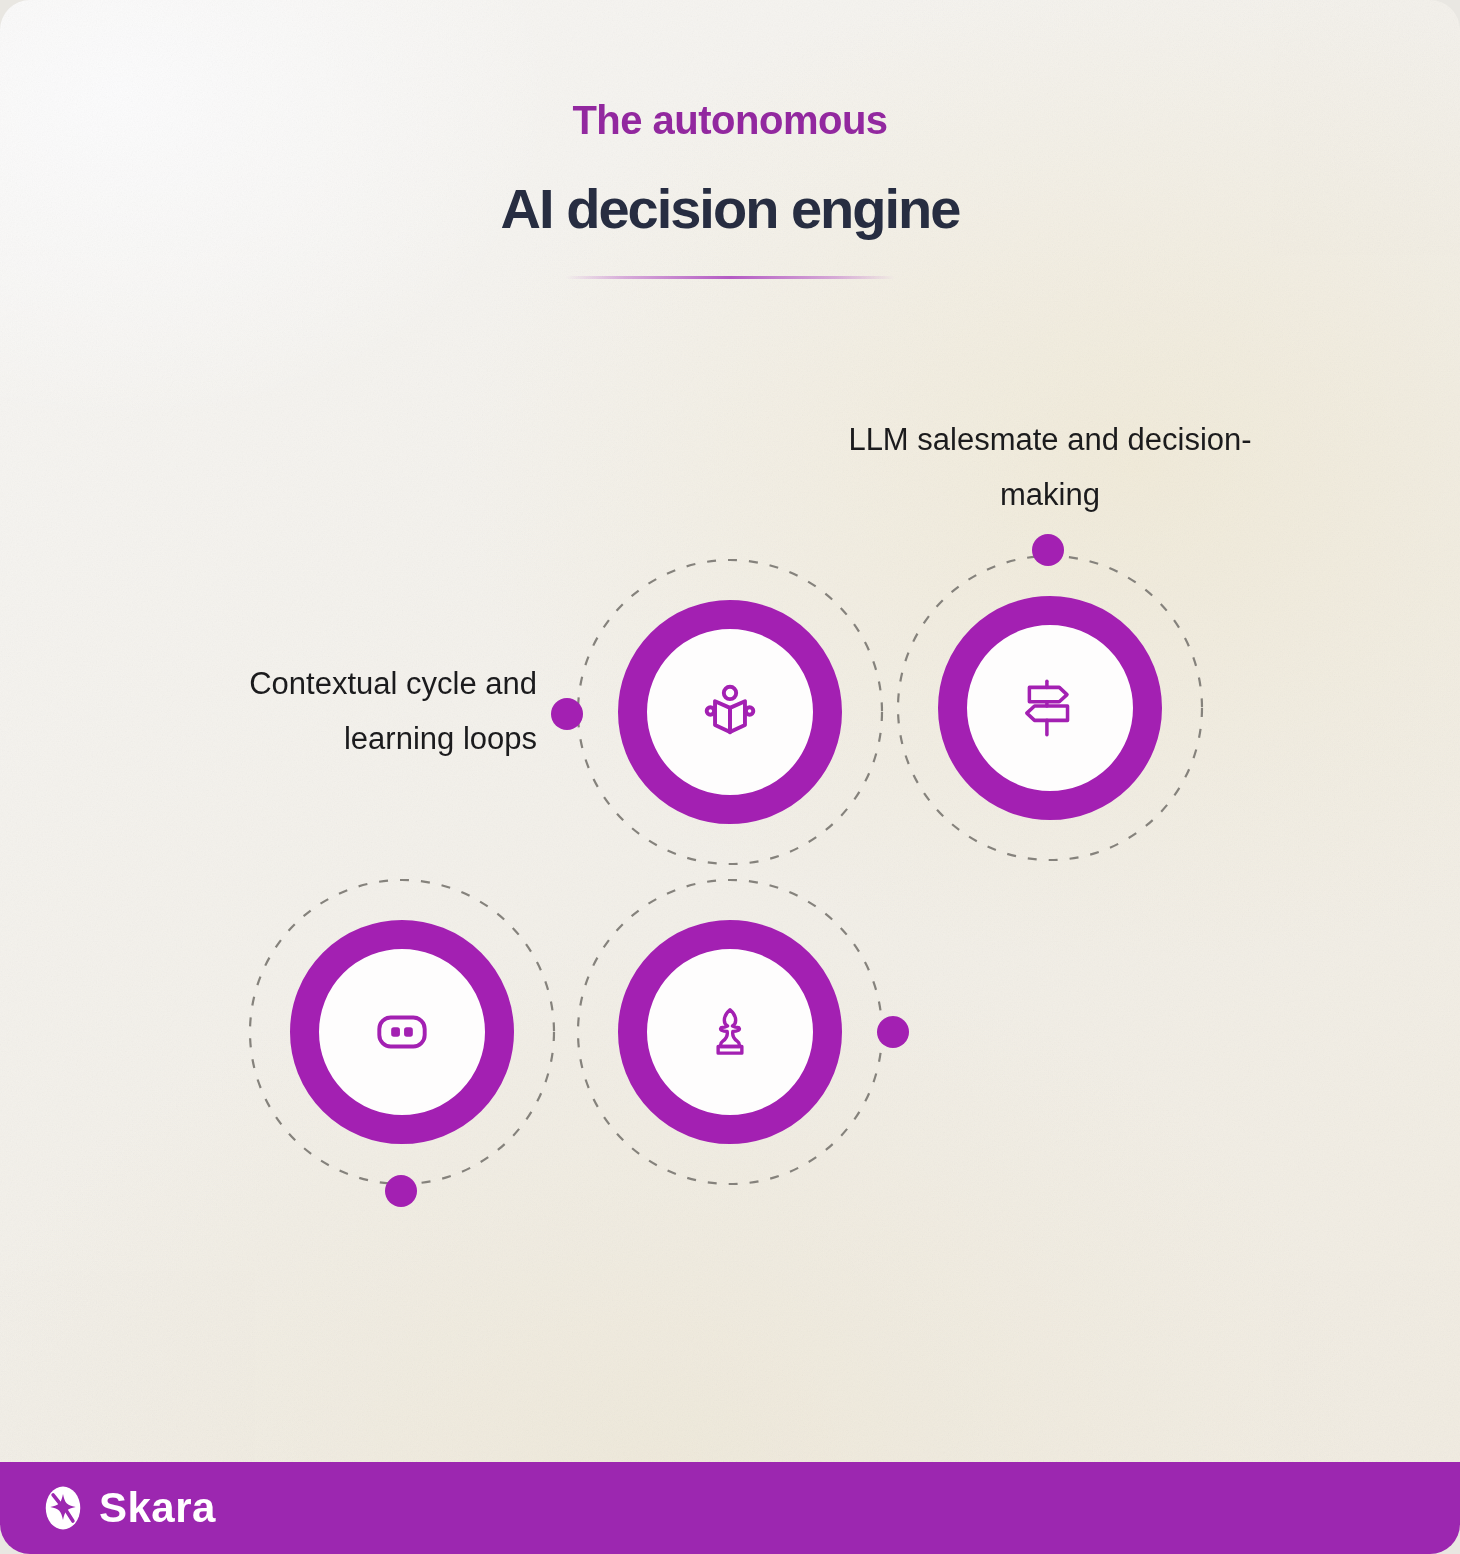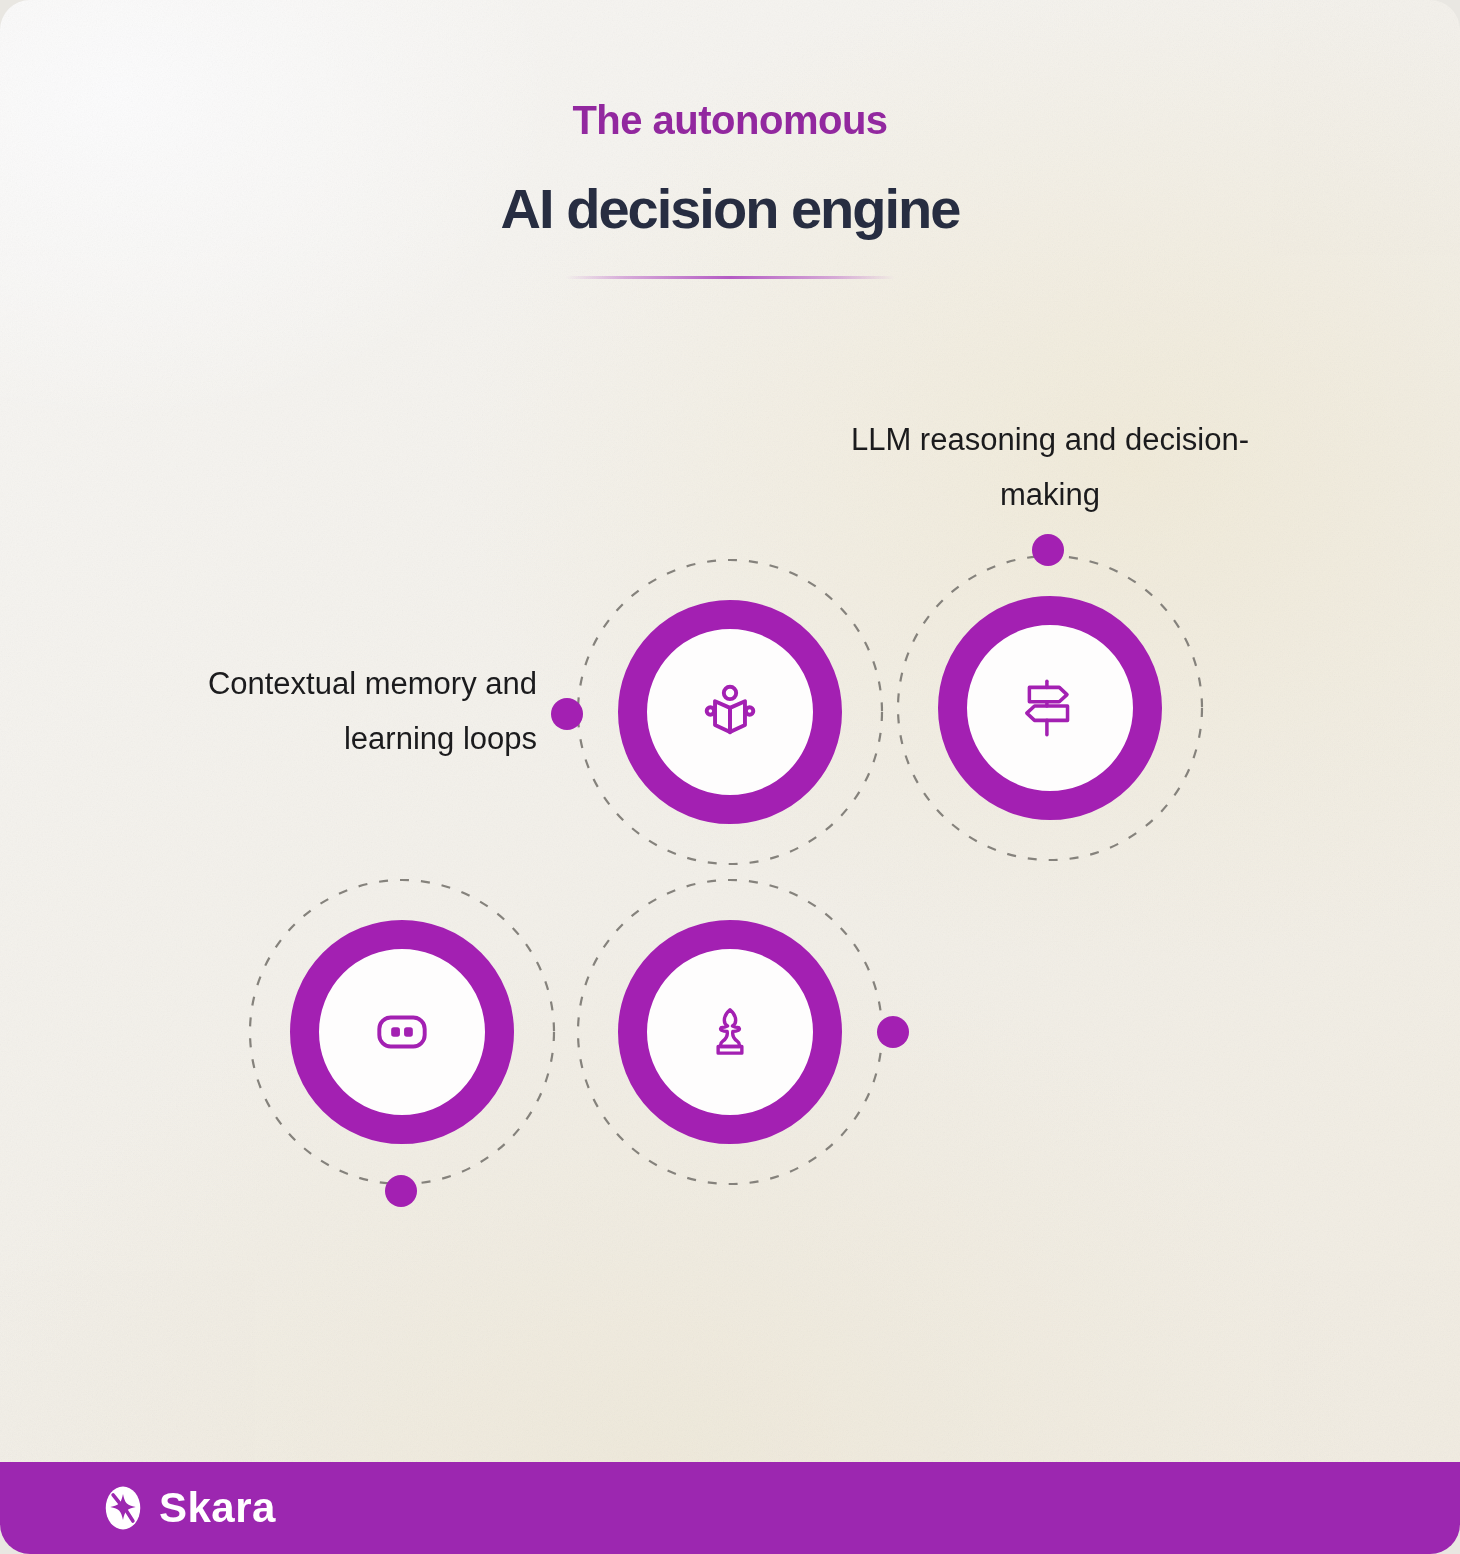--- a/index.html
+++ b/index.html
@@ -80,21 +80,21 @@
   .label-contextual{left:135px;top:656px;width:402px;text-align:right;}
   .label-llm{left:808px;top:412px;width:484px;text-align:center;}
   .label-autopilot{left:262px;top:1222px;width:281px;text-align:center;}
   .label-multistep{left:925px;top:974px;width:440px;text-align:left;}
 
   
   .footer{
     position:absolute;left:0;bottom:0;width:100%;height:92px;
     background:var(--footer-bg);
     display:flex;align-items:center;justify-content:space-between;
-    padding:0 100px;
+    padding:0 40px;
   }
   .brand{display:flex;align-items:center;gap:13px;}
   .brand-mark{width:46px;height:46px;display:block;}
   .brand-name{
     color:#ffffff;font-size:42px;font-weight:700;letter-spacing:0.5px;
   }
   .footer-url{color:#ffffff;font-size:30px;font-weight:400;letter-spacing:0.3px;}
 </style>
 </head>
 <body>
@@ -167,22 +167,22 @@
       </svg>
     <span class="dot"></span>
     <div class="ring">
       <svg viewBox="0 0 64 64" fill="none" stroke="currentColor" stroke-width="3.3" stroke-linecap="round" stroke-linejoin="round">
         <path d="M32 10.5 C28.5 13.5 26.5 17 26.5 20.5 C26.5 23 27.7 25 29.6 26.2 C27.9 27 26 27.5 24.4 27.5 C22.8 27.5 22.3 29.6 23.7 30.3 C25.6 31.1 27.6 31.5 29.2 31.4 C29.9 35 28.3 38.6 25 40.9 C23.4 42 22.8 43.3 22.8 44.9 L22.8 46 L41.2 46 L41.2 44.9 C41.2 43.3 40.6 42 39 40.9 C35.7 38.6 34.1 35 34.8 31.4 C36.4 31.5 38.4 31.1 40.3 30.3 C41.7 29.6 41.2 27.5 39.6 27.5 C38 27.5 36.1 27 34.4 26.2 C36.3 25 37.5 23 37.5 20.5 C37.5 17 35.5 13.5 32 10.5 Z"></path>
         <path d="M20.5 46 H43.5 V52.5 H20.5 Z"></path>
       </svg>
     </div>
   </div>
 
-  <div class="node-label label-contextual">Contextual memory and learning loops</div>
-  <div class="node-label label-llm">LLM reasoning and decision-making</div>
+  <div class="node-label label-contextual">Contextual cycle and learning loops</div>
+  <div class="node-label label-llm">LLM salesmate and decision-making</div>
 
   <div class="footer">
     <div class="brand">
       <svg class="brand-mark" viewBox="0 0 44 44">
         <ellipse cx="22" cy="22" rx="16.5" ry="20.5" fill="#ffffff"></ellipse>
         <path d="M22 8.5 C23.7 17.2 25.6 19.2 34.2 21 C25.6 22.8 23.7 24.8 22 33.5 C20.3 24.8 18.4 22.8 9.8 21 C18.4 19.2 20.3 17.2 22 8.5 Z" fill="var(--footer-bg)"></path>
         <path d="M12.5 9.5 L18.8 17.4" stroke="var(--footer-bg)" stroke-width="3.4" stroke-linecap="round"></path>
         <path d="M31.5 34.5 L25.2 24.6" stroke="var(--footer-bg)" stroke-width="3.4" stroke-linecap="round"></path>
       </svg>
       <span class="brand-name">Skara</span>

